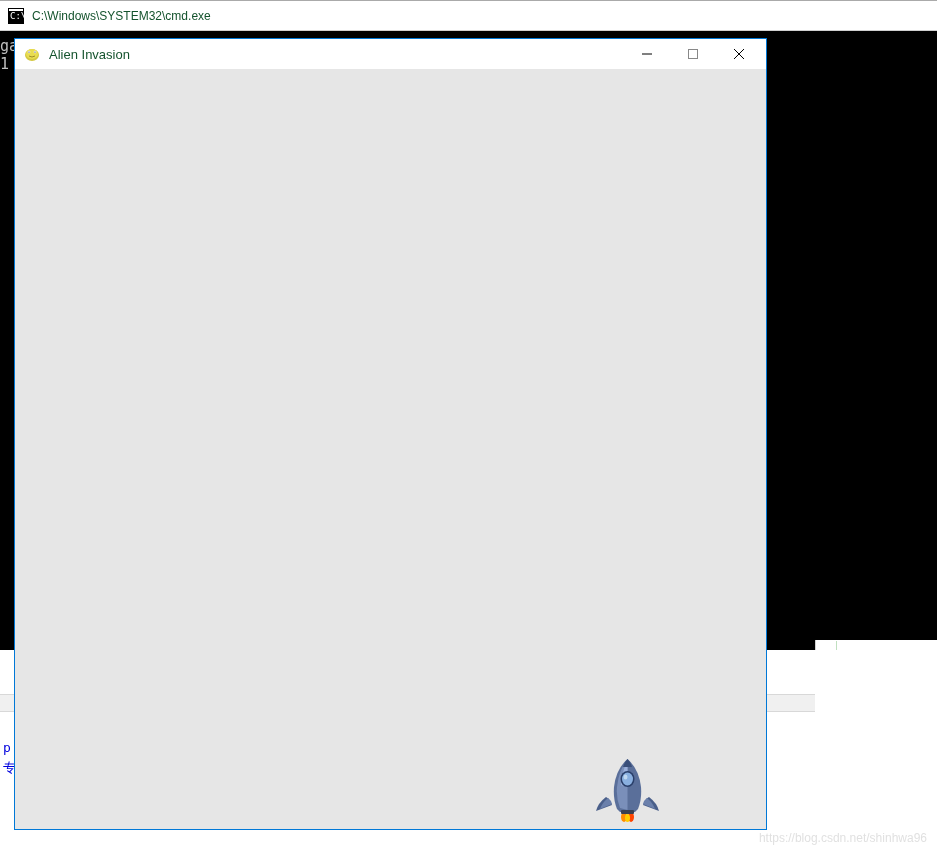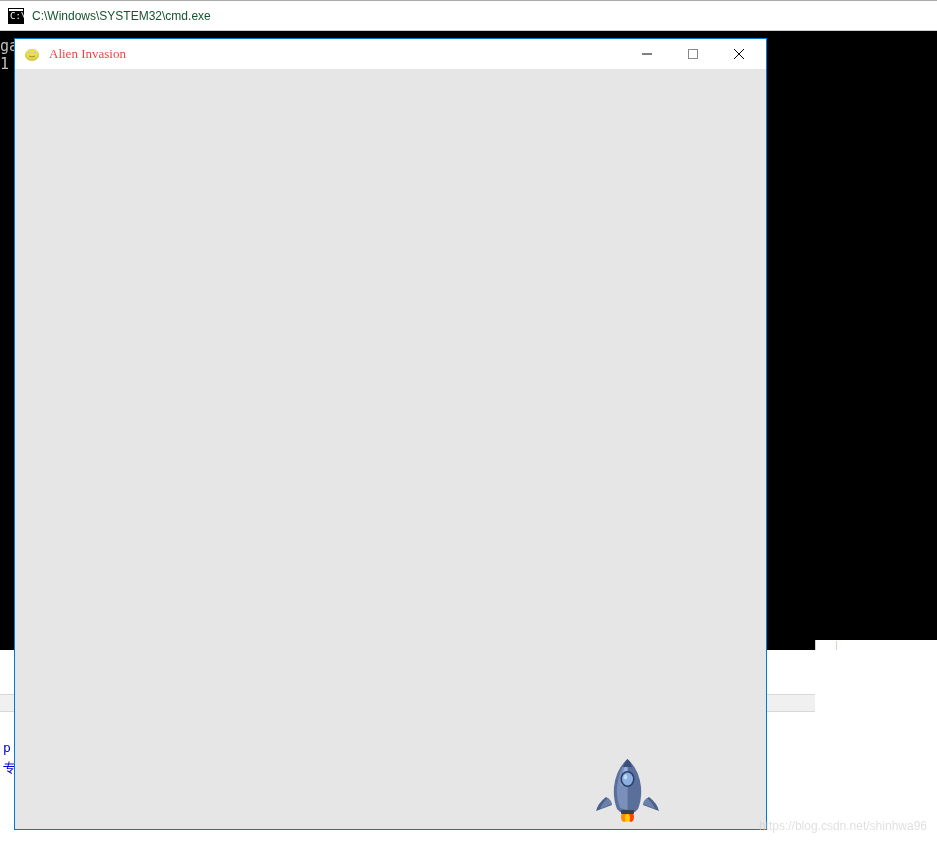--- a/index.html
+++ b/index.html
@@ -132,23 +132,22 @@
       width: 18px;
       height: 18px;
       margin-right: 8px;
       display: flex;
       align-items: center;
       justify-content: center;
     }
     
     .game-title {
       font-size: 13px;
-      color: #ef4444;
+      color: #14532d;
       flex: 1;
-      font-family: Liberation Serif, serif;
     }
     
     .window-controls {
       display: flex;
       align-items: center;
       gap: 0;
     }
     
     .window-control {
       width: 46px;
@@ -174,21 +173,21 @@
     .ship {
       position: absolute;
       bottom: 4px;
       left: 575px;
       width: 75px;
       height: 70px;
     }
     
     .watermark {
       position: absolute;
-      bottom: 24px;
+      bottom: 12px;
       right: 10px;
       font-size: 12px;
       color: #cccccc;
       opacity: 0.6;
     }
     
     .cmd-snippet {
       position: absolute;
       top: 36px;
       left: 0;

